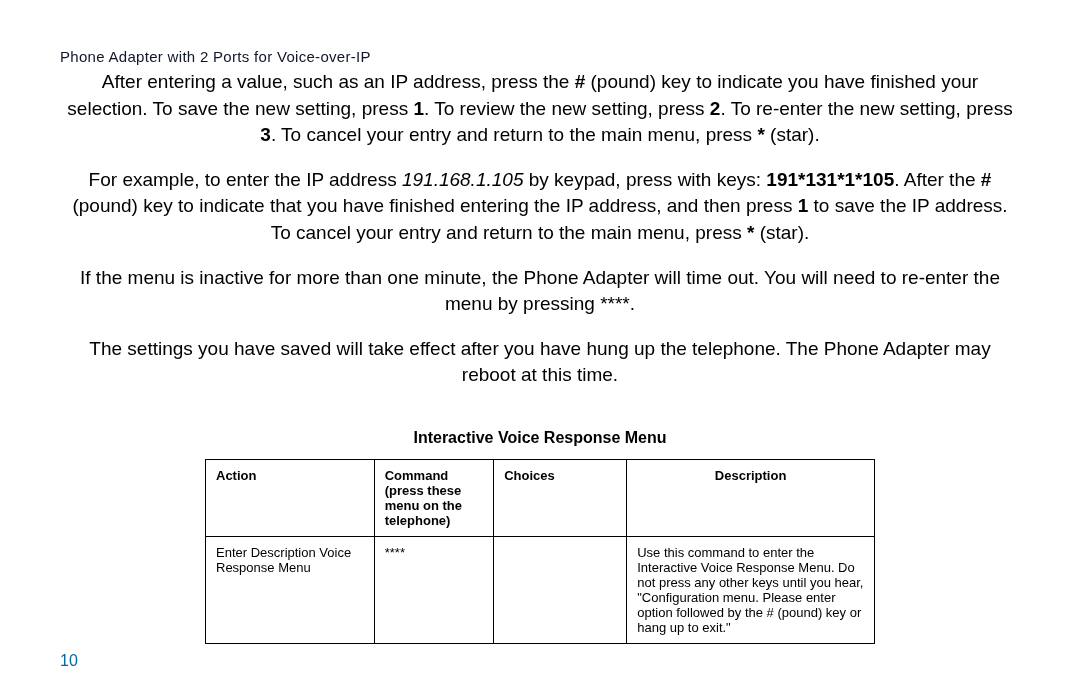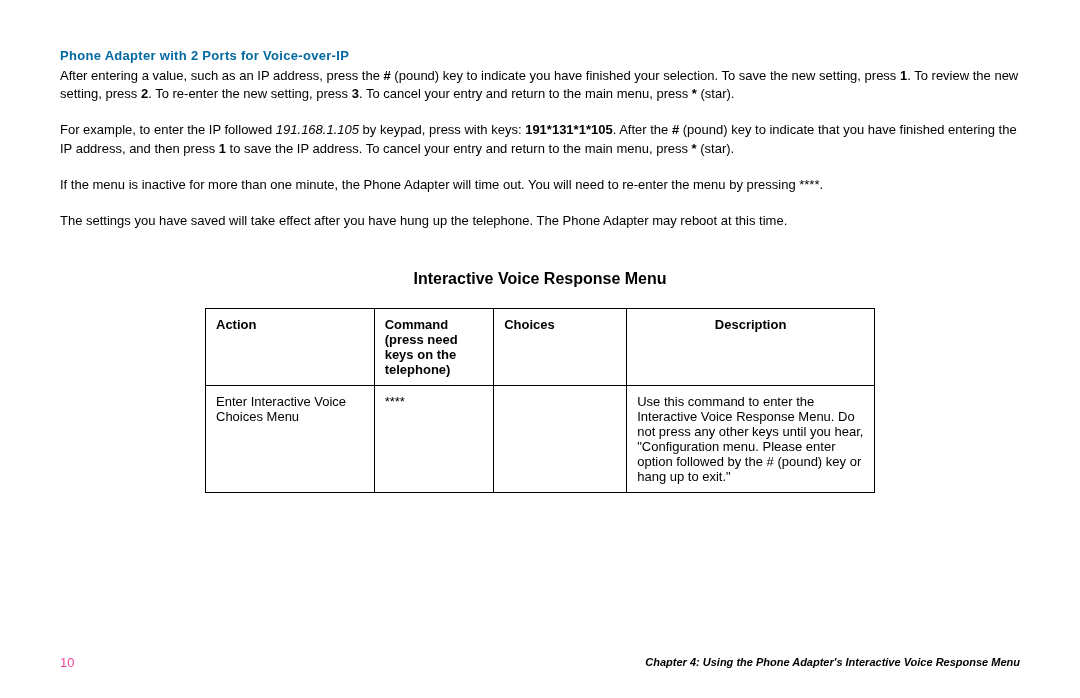--- a/index.html
+++ b/index.html
@@ -9,44 +9,45 @@
     }
     body {
       font-family: Arial, Helvetica, sans-serif;
       background: #ffffff;
       width: 1080px;
       height: 698px;
       position: relative;
       padding: 48px 60px 40px 60px;
     }
     .header-title {
-      color: #0369a1;
-      font-size: 13px;
-      font-weight: bold;
+      color: #0f172a;
+      font-size: 15px;
+      font-weight: normal;
       margin-bottom: 4px;
       letter-spacing: 0.3px;
     }
     .body-text {
-      font-size: 13px;
+      font-size: 19px;
       color: #000;
       line-height: 1.4;
       margin-bottom: 18px;
+      text-align: center;
     }
     .body-text b {
       font-weight: bold;
     }
     .body-text i {
     }
     .section-heading {
       font-size: 16px;
       font-weight: bold;
       color: #000;
       text-align: center;
       margin-top: 40px;
-      margin-bottom: 20px;
+      margin-bottom: 12px;
     }
     table {
       border-collapse: collapse;
       width: 670px;
       margin: 8px auto;
     }
     th, td {
       border: 1px solid #000;
       padding: 8px 10px;
       font-size: 13px;
@@ -63,22 +64,22 @@
     .footer {
       position: absolute;
       bottom: 28px;
       left: 60px;
       right: 60px;
       display: flex;
       justify-content: space-between;
       align-items: flex-end;
     }
     .page-number {
-      font-size: 13px;
-      color: #ec4899;
+      font-size: 16px;
+      color: #0369a1;
     }
     .footer-right {
       text-align: right;
     }
     .footer-chapter {
       font-size: 11px;
       font-weight: bold;
       font-style: italic;
       color: #000;
       display: block;
@@ -94,46 +95,45 @@
 </head>
 <body>
 
 <div class="header-title">Phone Adapter with 2 Ports for Voice-over-IP</div>
 
 <p class="body-text">
   <span>After entering a value, such as an IP address, press the </span><b>#</b><span> (pound) key to indicate you have finished your selection. To save the new setting, press </span><b>1</b><span>. To review the new setting, press </span><b>2</b><span>. To re-enter the new setting, press </span><b>3</b><span>. To cancel your entry and return to the main menu, press </span><b>*</b><span> (star).</span>
 </p>
 
 <p class="body-text">
-  <span>For example, to enter the IP followed </span><i>191.168.1.105</i><span> by keypad, press with keys: </span><b>191*131*1*105</b><span>. After the </span><b>#</b><span> (pound) key to indicate that you have finished entering the IP address, and then press </span><b>1</b><span> to save the IP address. To cancel your entry and return to the main menu, press </span><b>*</b><span> (star).</span>
+  <span>For example, to enter the IP address </span><i>191.168.1.105</i><span> by keypad, press with keys: </span><b>191*131*1*105</b><span>. After the </span><b>#</b><span> (pound) key to indicate that you have finished entering the IP address, and then press </span><b>1</b><span> to save the IP address. To cancel your entry and return to the main menu, press </span><b>*</b><span> (star).</span>
 </p>
 
 <p class="body-text">If the menu is inactive for more than one minute, the Phone Adapter will time out. You will need to re-enter the menu by pressing ****.</p>
 
 <p class="body-text">The settings you have saved will take effect after you have hung up the telephone. The Phone Adapter may reboot at this time.</p>
 
 <h2 class="section-heading">Interactive Voice Response Menu</h2>
 
 <table>
   <thead>
     <tr>
       <th class="col-action">Action</th>
-      <th class="col-command">Command (press need keys on the telephone)</th>
+      <th class="col-command">Command (press these menu on the telephone)</th>
       <th class="col-choices">Choices</th>
       <th class="col-description">Description</th>
     </tr>
   </thead>
   <tbody>
     <tr>
-      <td>Enter Interactive Voice Choices Menu</td>
+      <td>Enter Description Voice Response Menu</td>
       <td>****</td>
       <td></td>
       <td>Use this command to enter the Interactive Voice Response Menu. Do not press any other keys until you hear, "Configuration menu. Please enter option followed by the # (pound) key or hang up to exit."</td>
     </tr>
   </tbody>
 </table>
 
 <div class="footer">
   <div class="page-number">10</div>
   <div class="footer-right">
-    <span class="footer-chapter">Chapter 4: Using the Phone Adapter's Interactive Voice Response Menu</span>
   </div>
 </div>
 
 </body></html>

